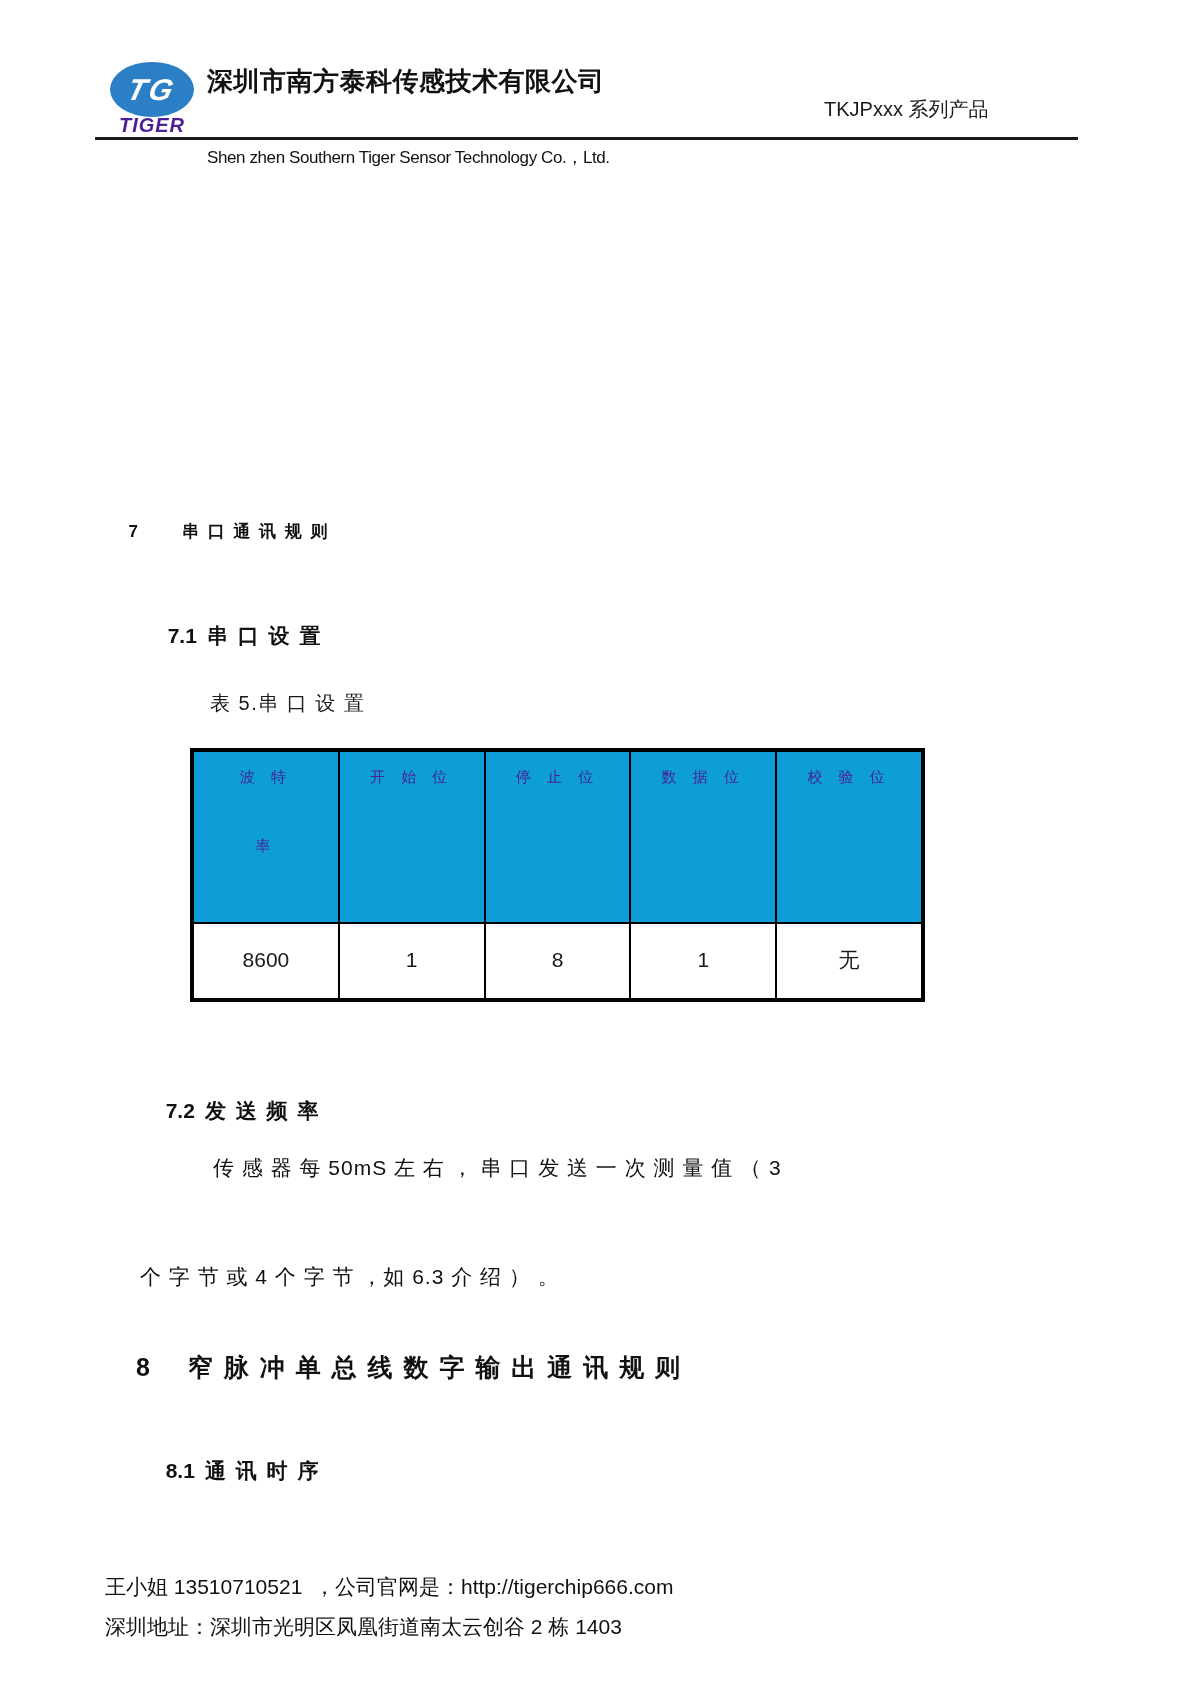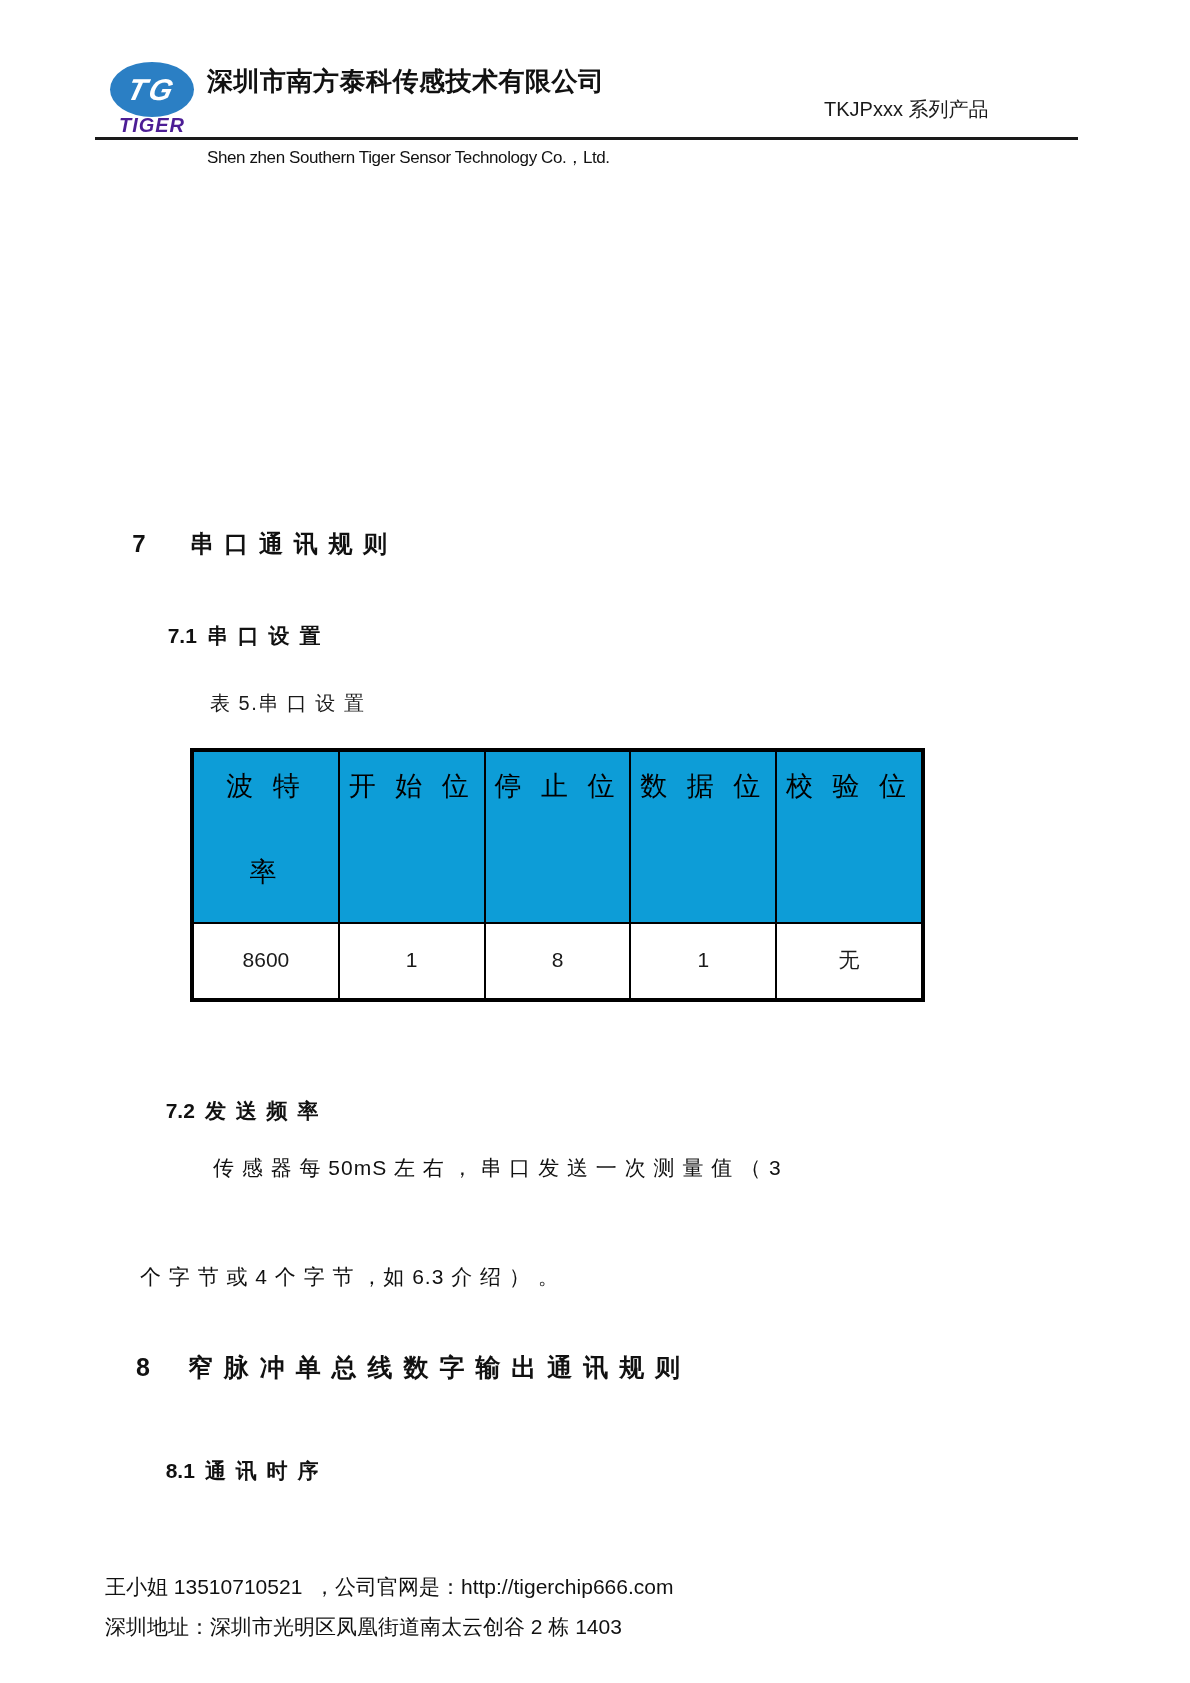--- a/index.html
+++ b/index.html
@@ -25,38 +25,38 @@
     position:absolute; left:106px; top:114px; width:92px; text-align:center;
     color:#4c1d95; font-weight:bold; font-style:italic; font-size:20px;
     letter-spacing:1px; white-space:pre;
   }
   .company-cn { left:207px; top:64px; font-size:26px; font-weight:bold; color:#111; letter-spacing:0.5px; }
   .company-en { left:207px; top:106px; font-size:17px; color:#111; letter-spacing:-0.4px;margin-top:40px; }
   .product-series { top:96px; left:824px; font-size:20px; color:#1a1a1a; }
   .header-rule { position:absolute; left:95px; top:137px; width:983px; height:3px; background:#1a1a1a; }
 
   
-  .h1 { position:absolute; font-weight:bold; font-size:24px; letter-spacing:2px; white-space:pre; color:#111; }
+  .h1 { position:absolute; font-weight:bold; font-size:17px; letter-spacing:2px; white-space:pre; color:#111; }
   .h1 .num { display:inline-block; margin-right:44px; letter-spacing:0; }
   .h1-s8 { font-size:25px; }
   .h1-s8 .num { margin-right:38px; }
   .h2 { position:absolute; font-weight:bold; font-size:21px; letter-spacing:2px; white-space:pre; color:#111; }
   .h2 .num { display:inline-block; margin-right:10px; letter-spacing:0; }
 
   .table-caption { left:210px; top:690px; font-size:20px; letter-spacing:1.5px; }
 
   
   .t-outer {
     position:absolute; left:190px; top:748px; width:735px;
     border:4px solid #000; background:#fff;
   }
   .t-header { display:flex; height:170px; background:#0d9dd7; }
   .t-cell { flex:1; text-align:center; border-left:2px solid #000; }
   .t-cell:first-child { border-left:none; }
-  .t-header .t-cell { padding-top:16px; font-size:27px; letter-spacing:6px; color:#000000; }
+  .t-header .t-cell { padding-top:16px; font-size:15px; letter-spacing:6px; color:#4c1d95; }
   .hdr-line { display:block; white-space:pre; }
   .hdr-line2 { margin-top:50px; }
   .t-row { display:flex; height:76px; border-top:2px solid #000; font-size:21px; }
   .t-row .t-cell { line-height:72px; white-space:pre; }
 
   
   .para { position:absolute; font-size:21px; letter-spacing:1px; white-space:pre; color:#111; }
 
   
   .footer-line { position:absolute; left:105px; font-size:21px; color:#111; white-space:pre; }

